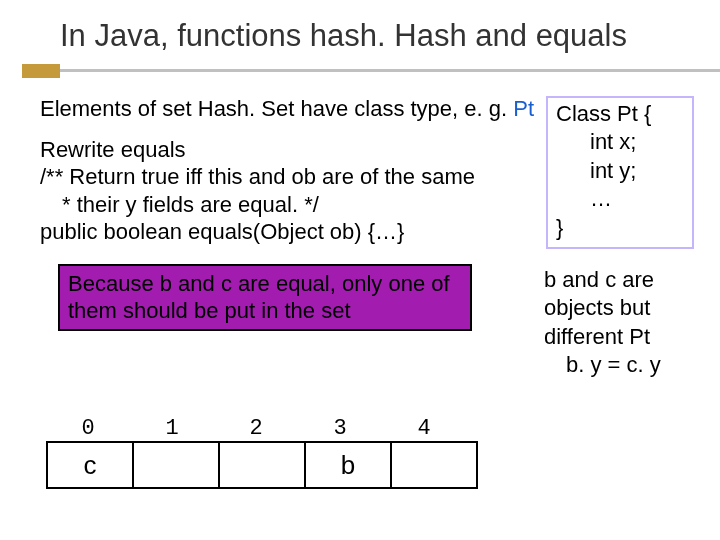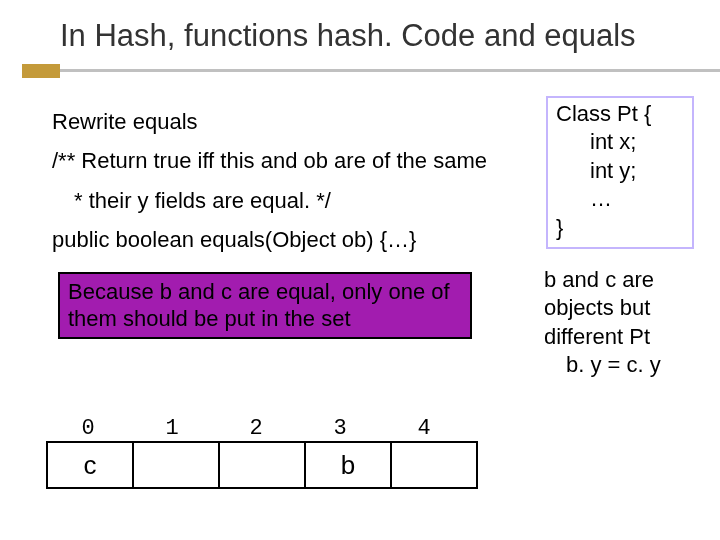--- a/index.html
+++ b/index.html
@@ -47,21 +47,21 @@
     font-size: 22px;
     color: #000;
     margin: 0 0 14px 0;
   }
   .blue { color: #1a5fd0; }
   .left-col {
     width: 460px;
     font-size: 22px;
     line-height: 1.25;
   }
-  .left-col p { margin: 12px; }
+  .left-col p { margin: 0; }
   .indent { padding-left: 22px; }
   .note-box {
     margin: 18px 0 0 18px;
     width: 394px;
     border: 2px solid #000;
     background: #a21caf;
     padding: 4px 8px;
     font-size: 22px;
     line-height: 1.25;
   }
@@ -113,29 +113,32 @@
     justify-content: center;
     font-size: 26px;
     background: #fff;
   }
   .cells div:first-child { margin-left: 0; }
 </style>
 </head>
 <body>
 
 <div class="title-block">
-  <h1 class="title">In Hash, functions hash. Code and equals</h1>
+  <h1 class="title">In Java, functions hash. Hash and equals</h1>
 </div>
 <div class="rule-row">
   <div class="rule-box"></div>
   <div class="rule-line"></div>
 </div>
 
 <div class="content">
 
+  <p class="intro">
+    <span>Elements of set Hash. Set have class type, e. g. </span><span class="blue">Pt</span>
+  </p>
 
   <div class="left-col">
     <p>Rewrite equals</p>
     <p>/** Return true iff this and ob are of the same</p>
     <p class="indent">* their y fields are equal. */</p>
     <p>public boolean equals(Object ob) {…}</p>
   </div>
 
   <div class="note-box">
     <span>Because b and c are equal, only one of them should be put in the set</span>

